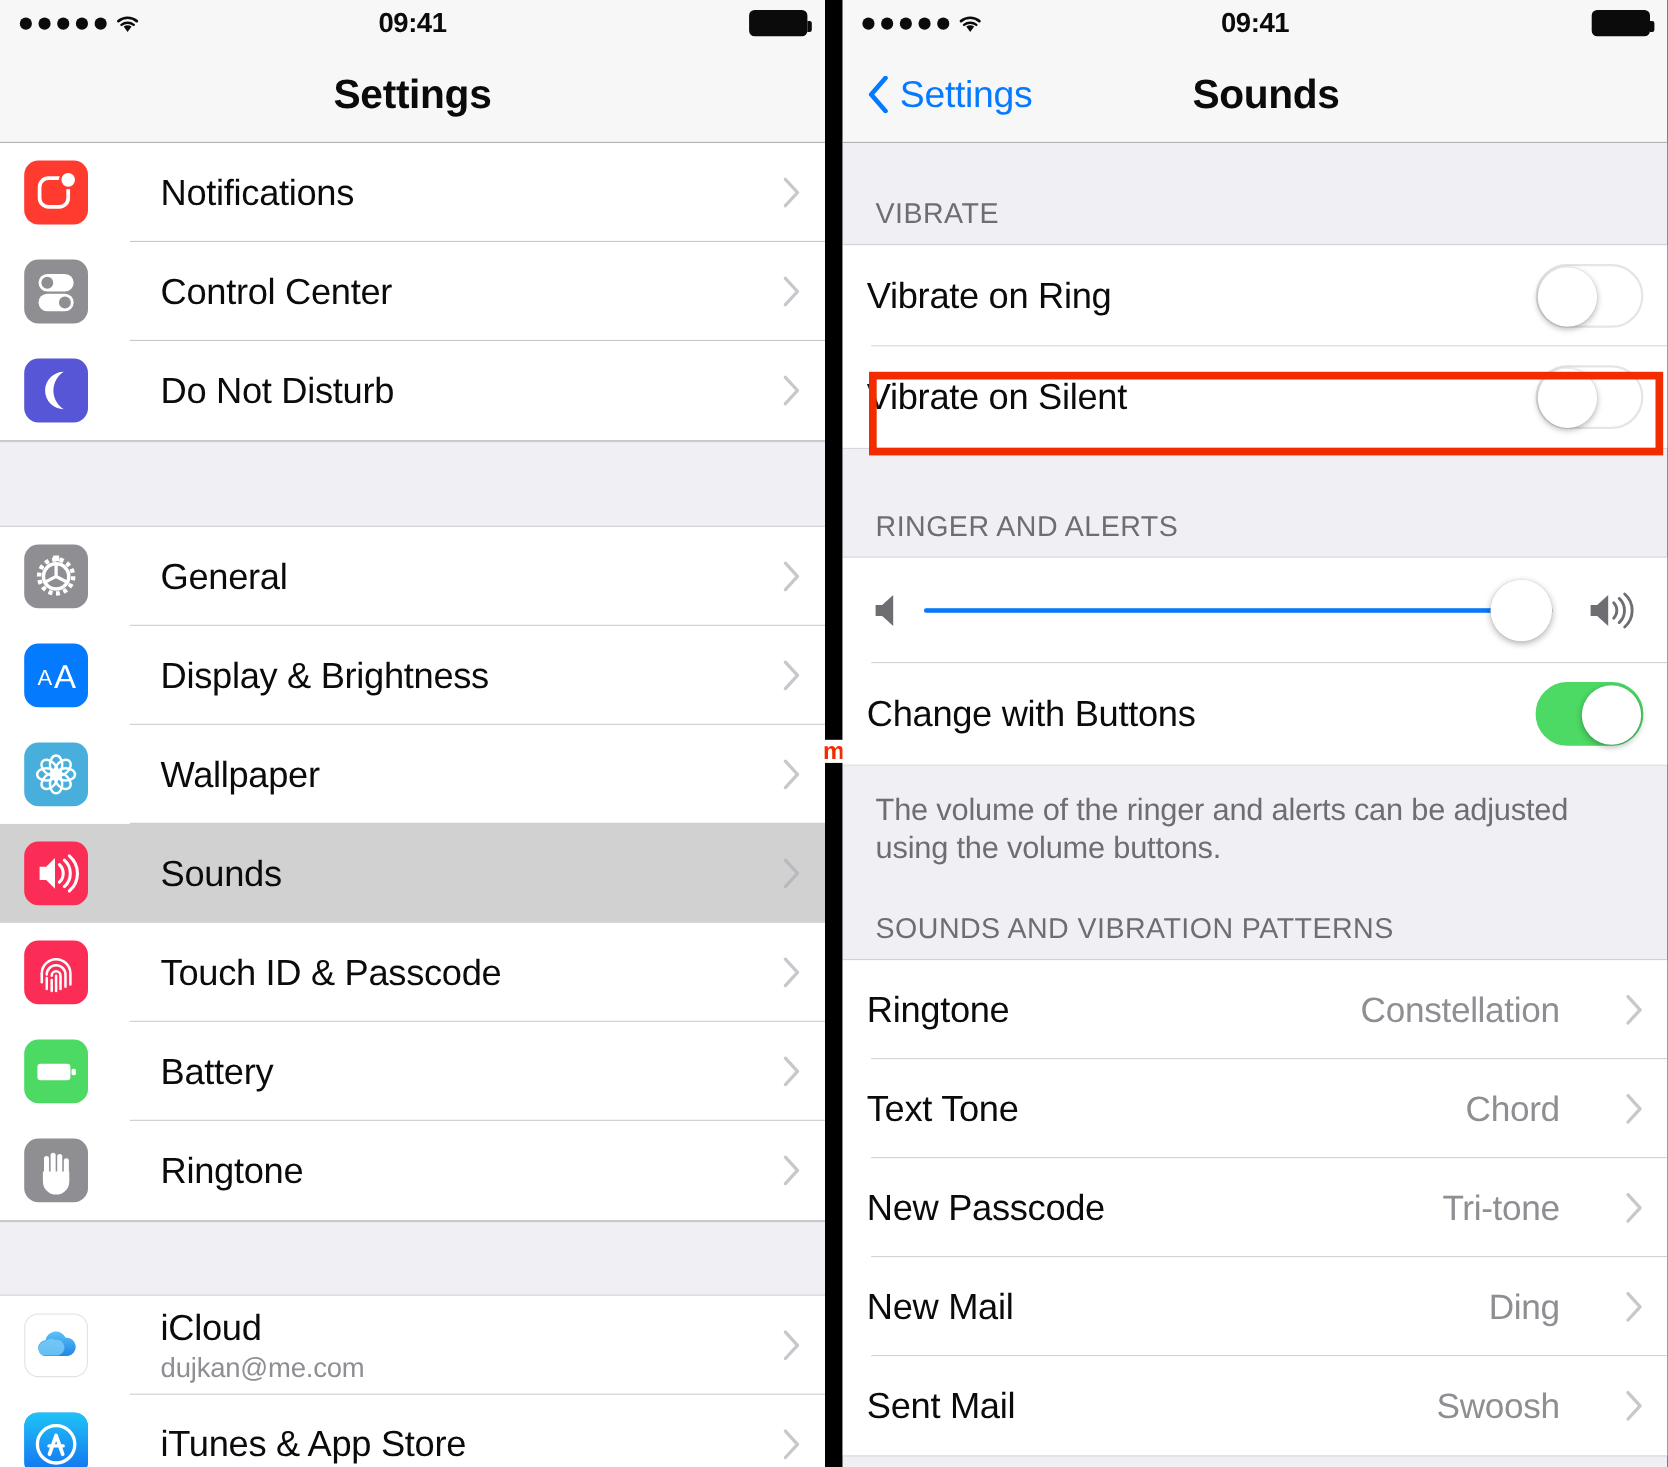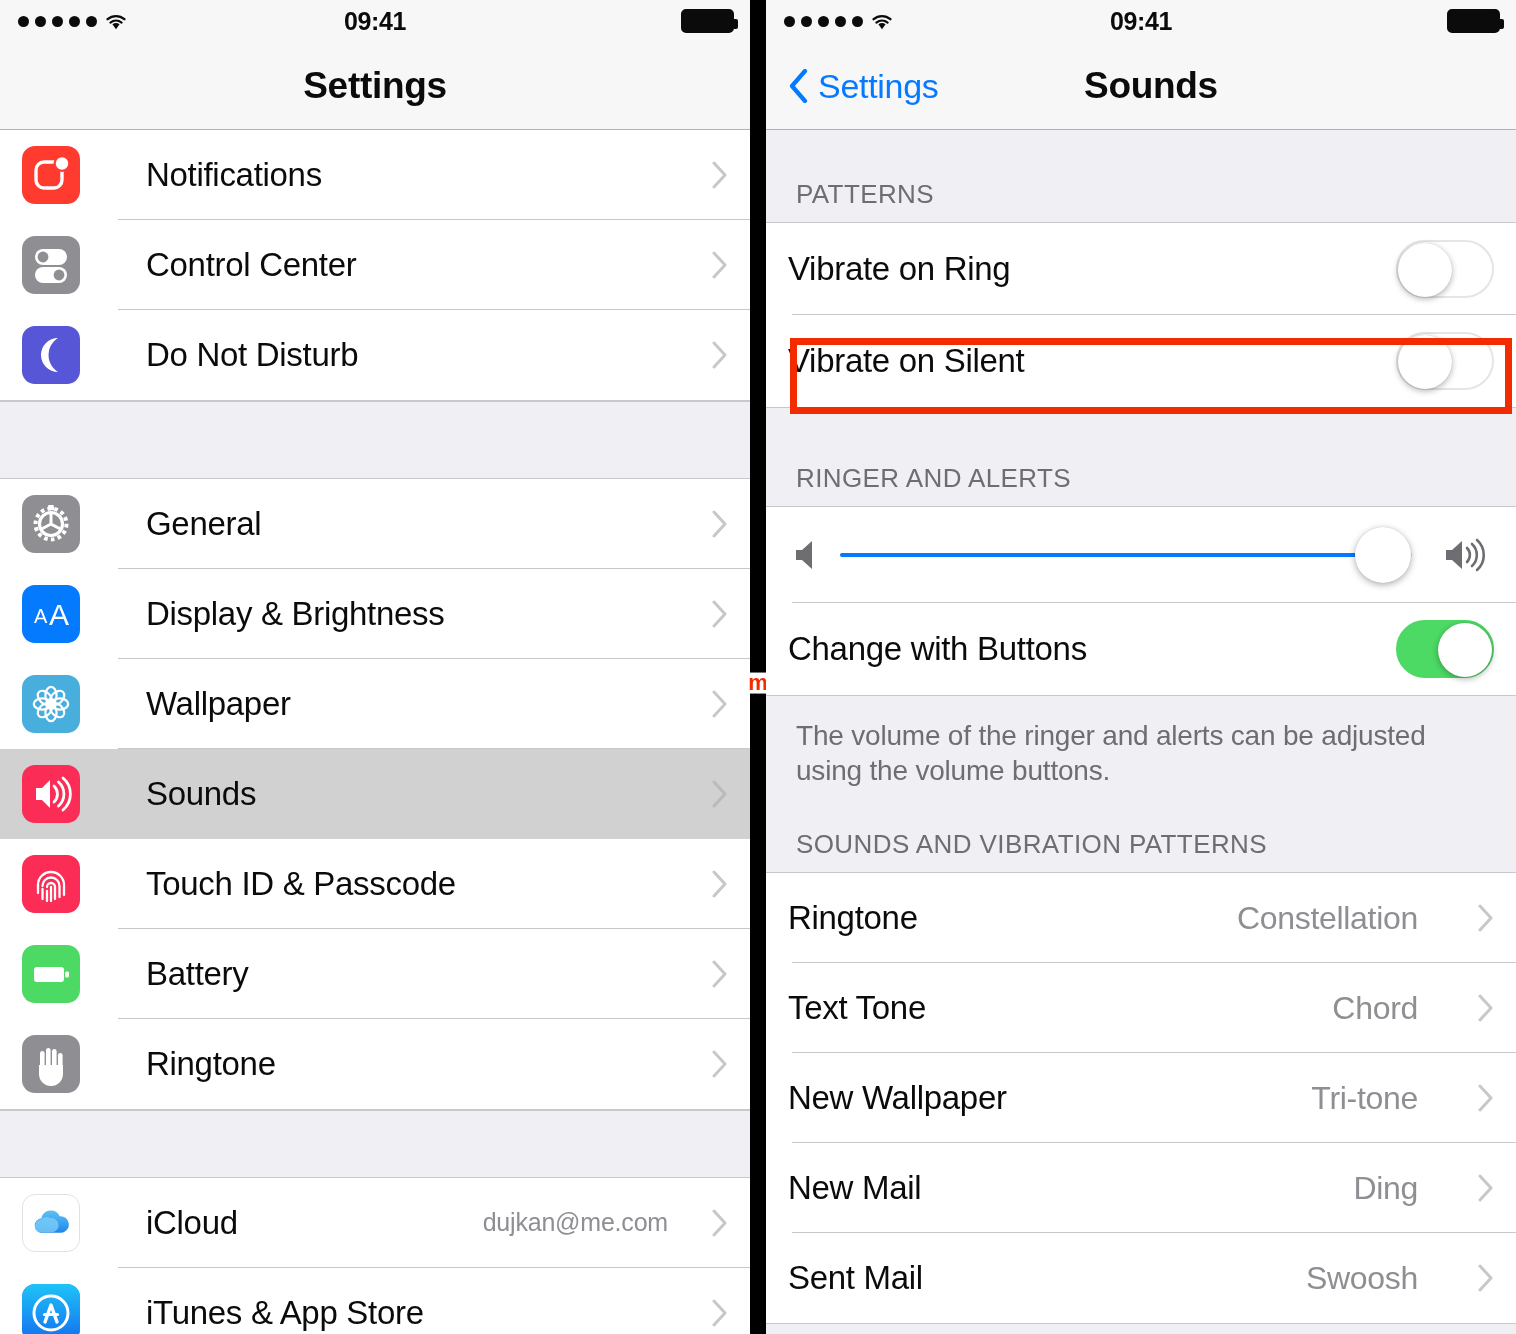--- a/index.html
+++ b/index.html
@@ -72,21 +72,21 @@
   .row .sep {
     position: absolute; left: 118px; right: 0; bottom: 0; height: 1px; background: #c8c7cc;
   }
   .row-ic {
     width: 58px; height: 58px; border-radius: 13px; flex: none;
     margin-right: 22px; position: relative; overflow: hidden;
     display: flex; align-items: center; justify-content: center;
   }
   .row-label { font-size: 33px; color: #0b0b0b; letter-spacing: -0.3px; flex: 1; }
   .row-sub { font-size: 25px; color: #8e8e93; margin-top: 4px; letter-spacing: -0.2px; }
-  .row-stack { flex: 1; display: flex; flex-direction: row; justify-content: center; }
+  .row-stack { flex: 1; display: flex; flex-direction: column; justify-content: center; }
   .row-value { font-size: 32px; color: #8e8e93; margin-right: 16px; letter-spacing: -0.3px; }
   .chev { width: 16px; height: 28px; margin-right: 22px; flex: none; }
 
   
   .sec-hdr {
     font-size: 26px; color: #6d6d72; letter-spacing: 0.4px;
     padding: 0 0 12px 30px; display: flex; align-items: flex-end; background: #efeff4;
   }
   .sec-foot {
     font-size: 28px; color: #6d6d72; line-height: 1.26; letter-spacing: -0.2px;
@@ -404,21 +404,21 @@
         <svg class="chev-back" viewBox="0 0 20 34">
           <path d="M17 2 L4 17 L17 32" stroke="#067aff" stroke-width="4.2" fill="none" stroke-linecap="round" stroke-linejoin="round"></path>
         </svg>
         <span class="nav-back-label">Settings</span>
       </div>
       <div class="nav-title nav-title-right">Sounds</div>
     </div>
 
     <div class="scroll">
 
-      <div class="sec-hdr" style="height:92px">PATTERNS</div>
+      <div class="sec-hdr" style="height:92px">VIBRATE</div>
       <div class="group">
         <div class="row" style="height:92px">
           <span class="row-label">Vibrate on Ring</span>
           <div class="sw off">
               <div class="knob"></div>
             </div>
           <div class="sep" style="left:26px"></div>
         </div>
         <div class="row last" style="height:92px">
           <span class="row-label">Vibrate on Silent</span>
@@ -468,21 +468,21 @@
         </div>
         <div class="row">
           <span class="row-label">Text Tone</span>
           <span class="row-value">Chord</span>
           <svg class="chev" viewBox="0 0 16 28">
               <path d="M2 2 L13 14 L2 26" stroke="#c7c7cc" stroke-width="3" fill="none" stroke-linecap="round" stroke-linejoin="round"></path>
             </svg>
           <div class="sep" style="left:26px"></div>
         </div>
         <div class="row">
-          <span class="row-label">New Wallpaper</span>
+          <span class="row-label">New Passcode</span>
           <span class="row-value">Tri-tone</span>
           <svg class="chev" viewBox="0 0 16 28">
               <path d="M2 2 L13 14 L2 26" stroke="#c7c7cc" stroke-width="3" fill="none" stroke-linecap="round" stroke-linejoin="round"></path>
             </svg>
           <div class="sep" style="left:26px"></div>
         </div>
         <div class="row">
           <span class="row-label">New Mail</span>
           <span class="row-value">Ding</span>
           <svg class="chev" viewBox="0 0 16 28">

